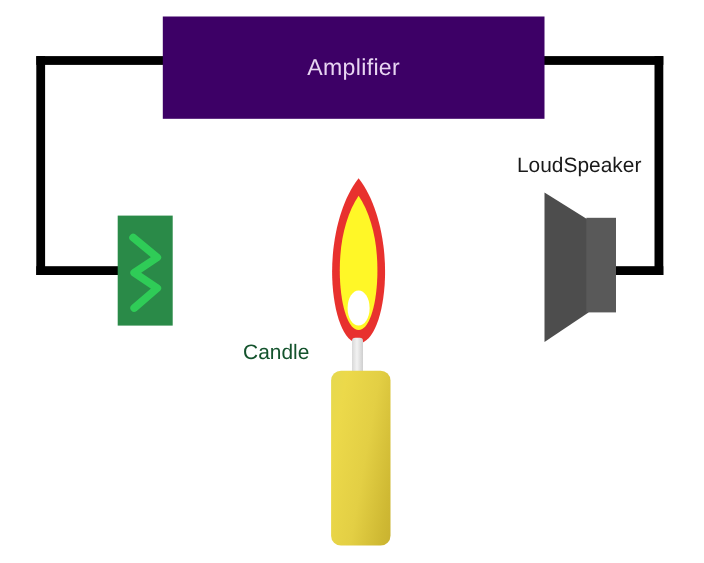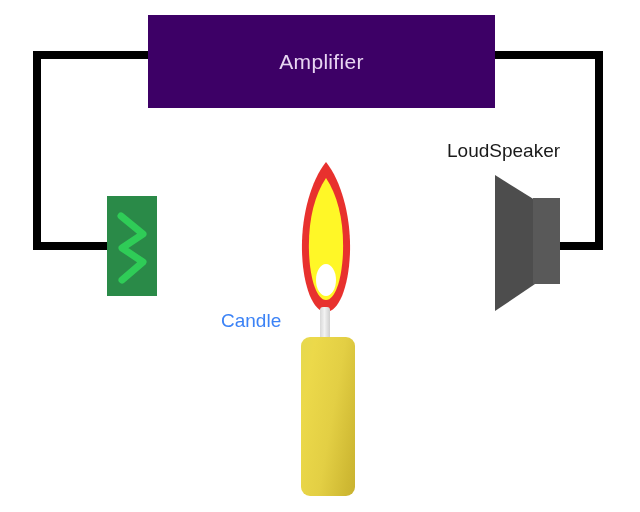--- a/index.html
+++ b/index.html
@@ -70,21 +70,21 @@
   
   #speaker-group {
     position: absolute;
     left: 493px;
     top: 172px;
     width: 72px;
     height: 142px;
   }
   #speaker-caption {
     position: absolute;
-    left: 447px;
+    left: 470px;
     top: 140px;
     font-size: 19px;
     color: #1a1a1a;
     white-space: nowrap;
   }
 
   
   #candle-body {
     position: absolute;
     left: 301px;
@@ -113,21 +113,21 @@
     left: 295px;
     top: 160px;
     width: 62px;
     height: 160px;
   }
   #candle-caption {
     position: absolute;
     left: 221px;
     top: 310px;
     font-size: 19px;
-    color: #3b82f6;
+    color: #14532d;
     white-space: nowrap;
   }
 </style>
 </head>
 <body>
 
 <div id="stage">
 
   <div class="wire" style="left:33px; top:51px; width:118px; height:8px;"></div>
   <div class="wire" style="left:33px; top:51px; width:8px; height:199px;"></div>

